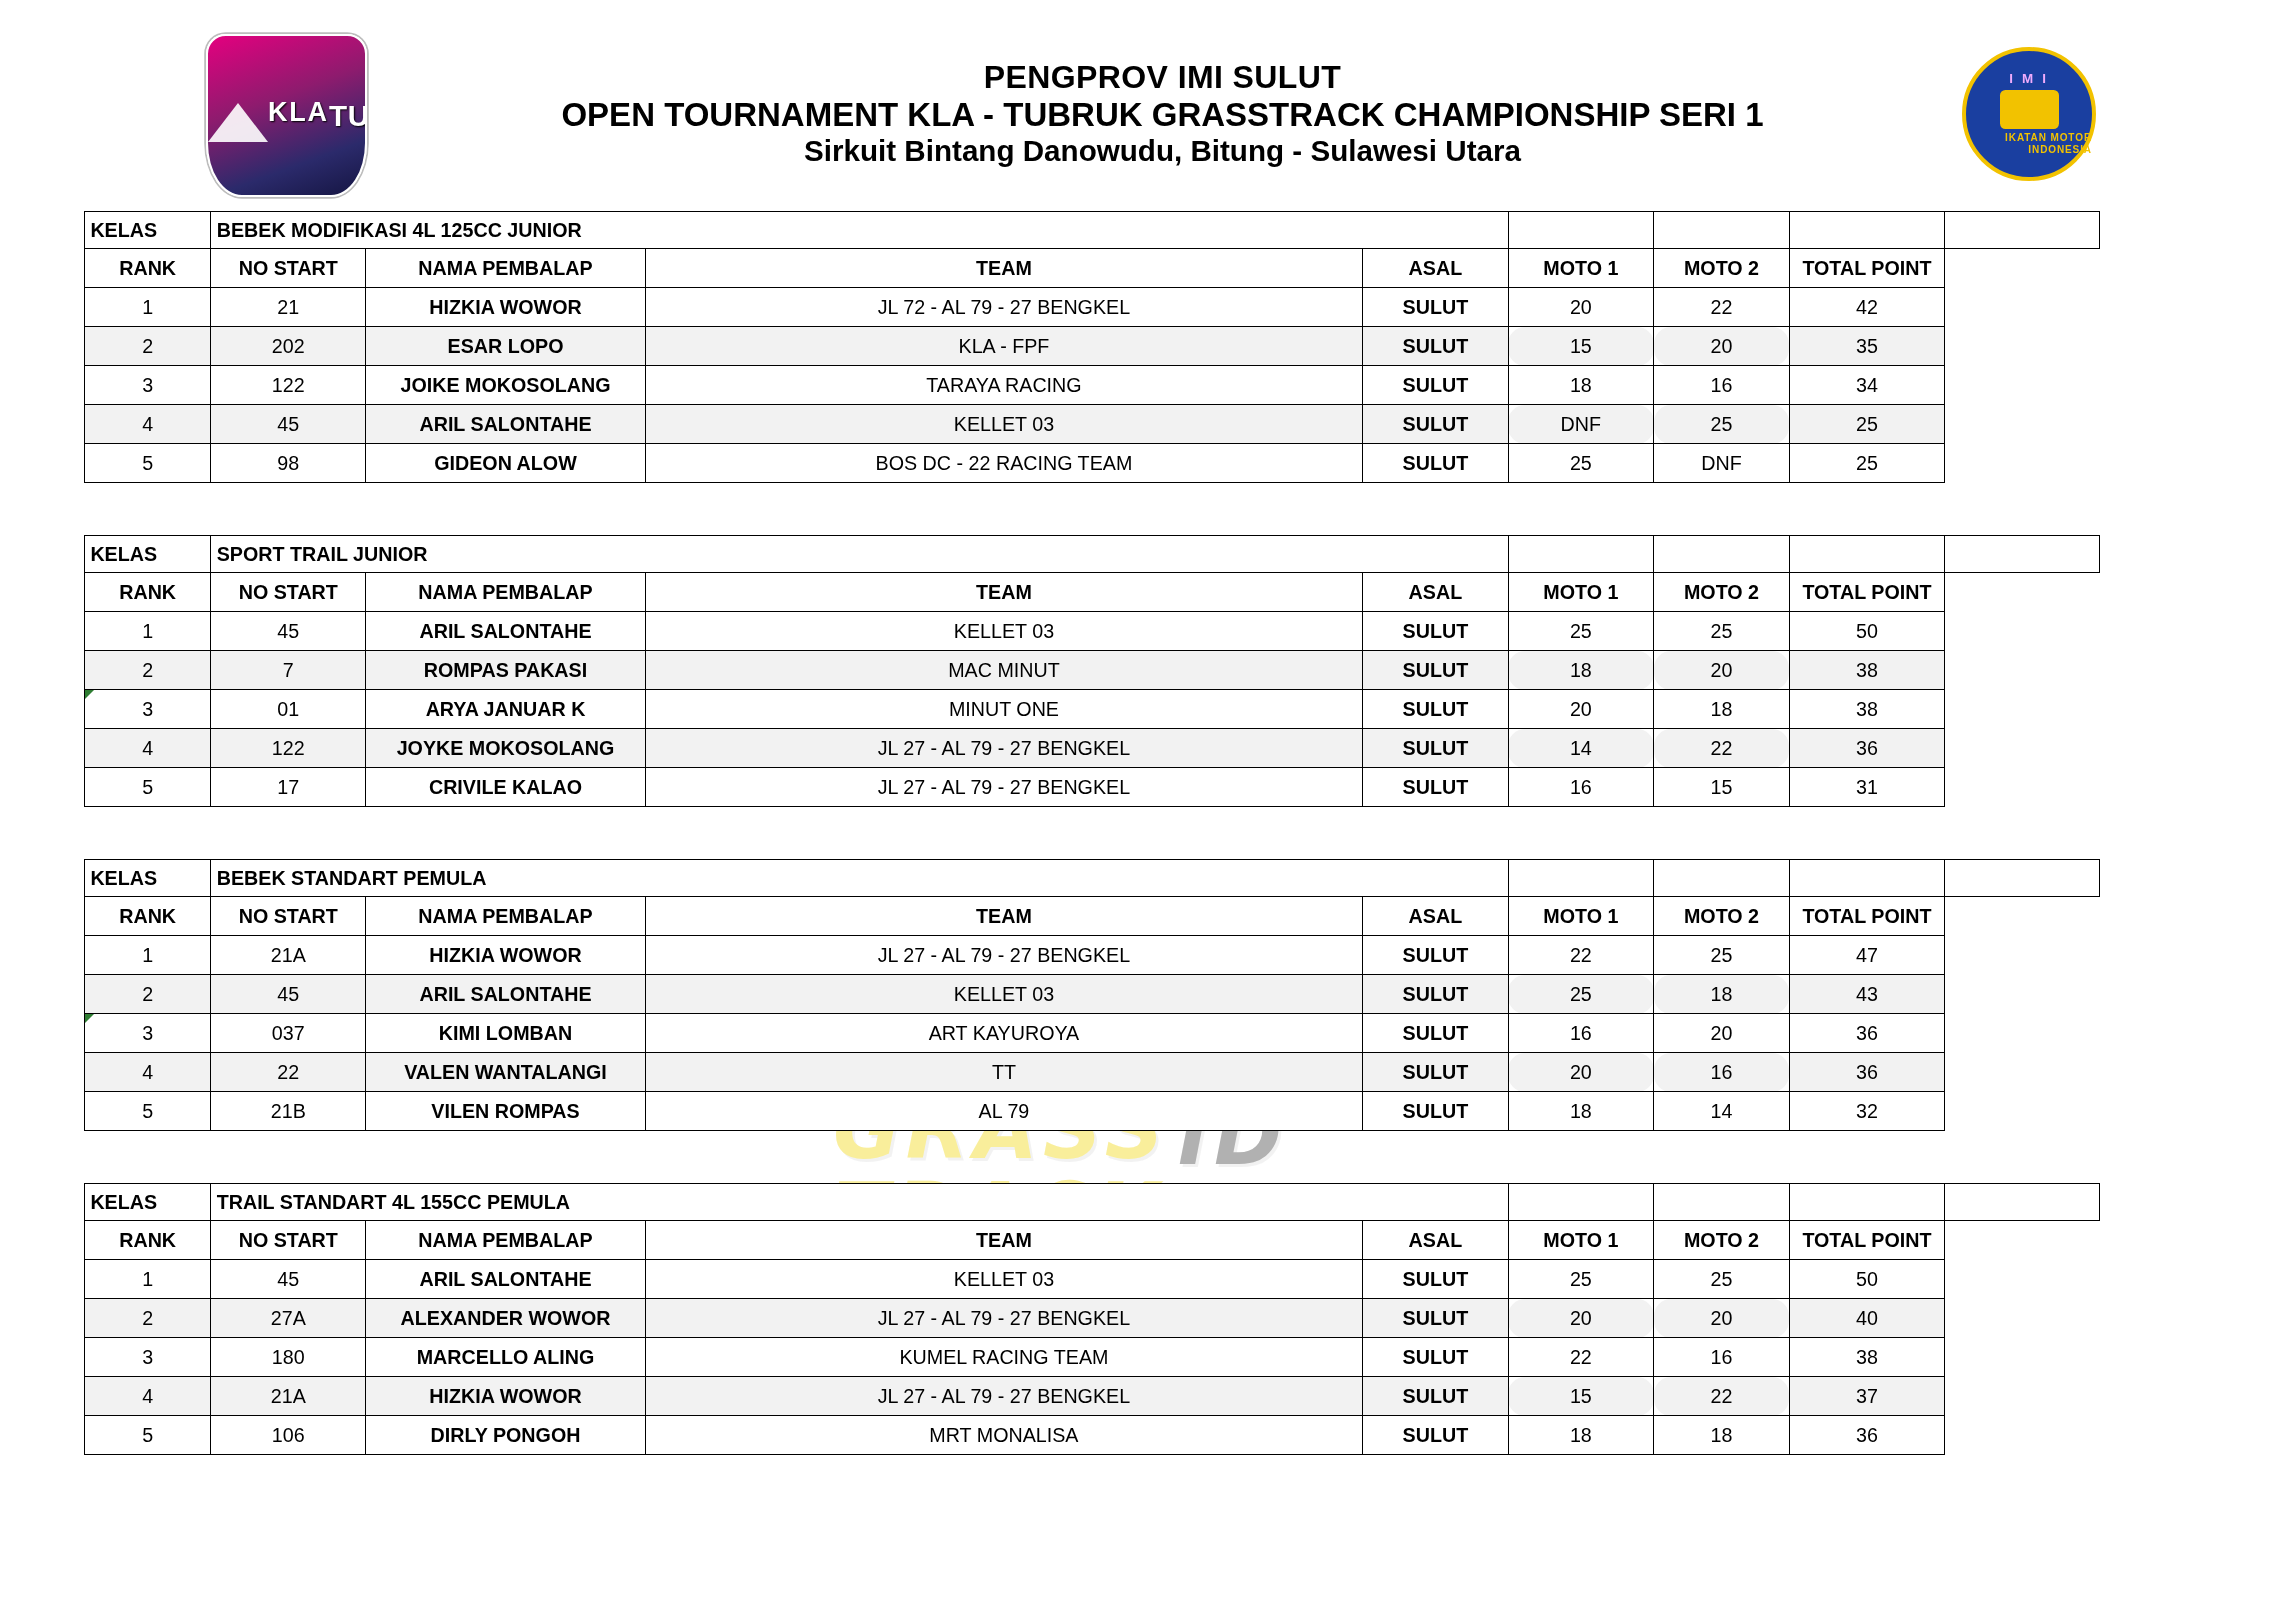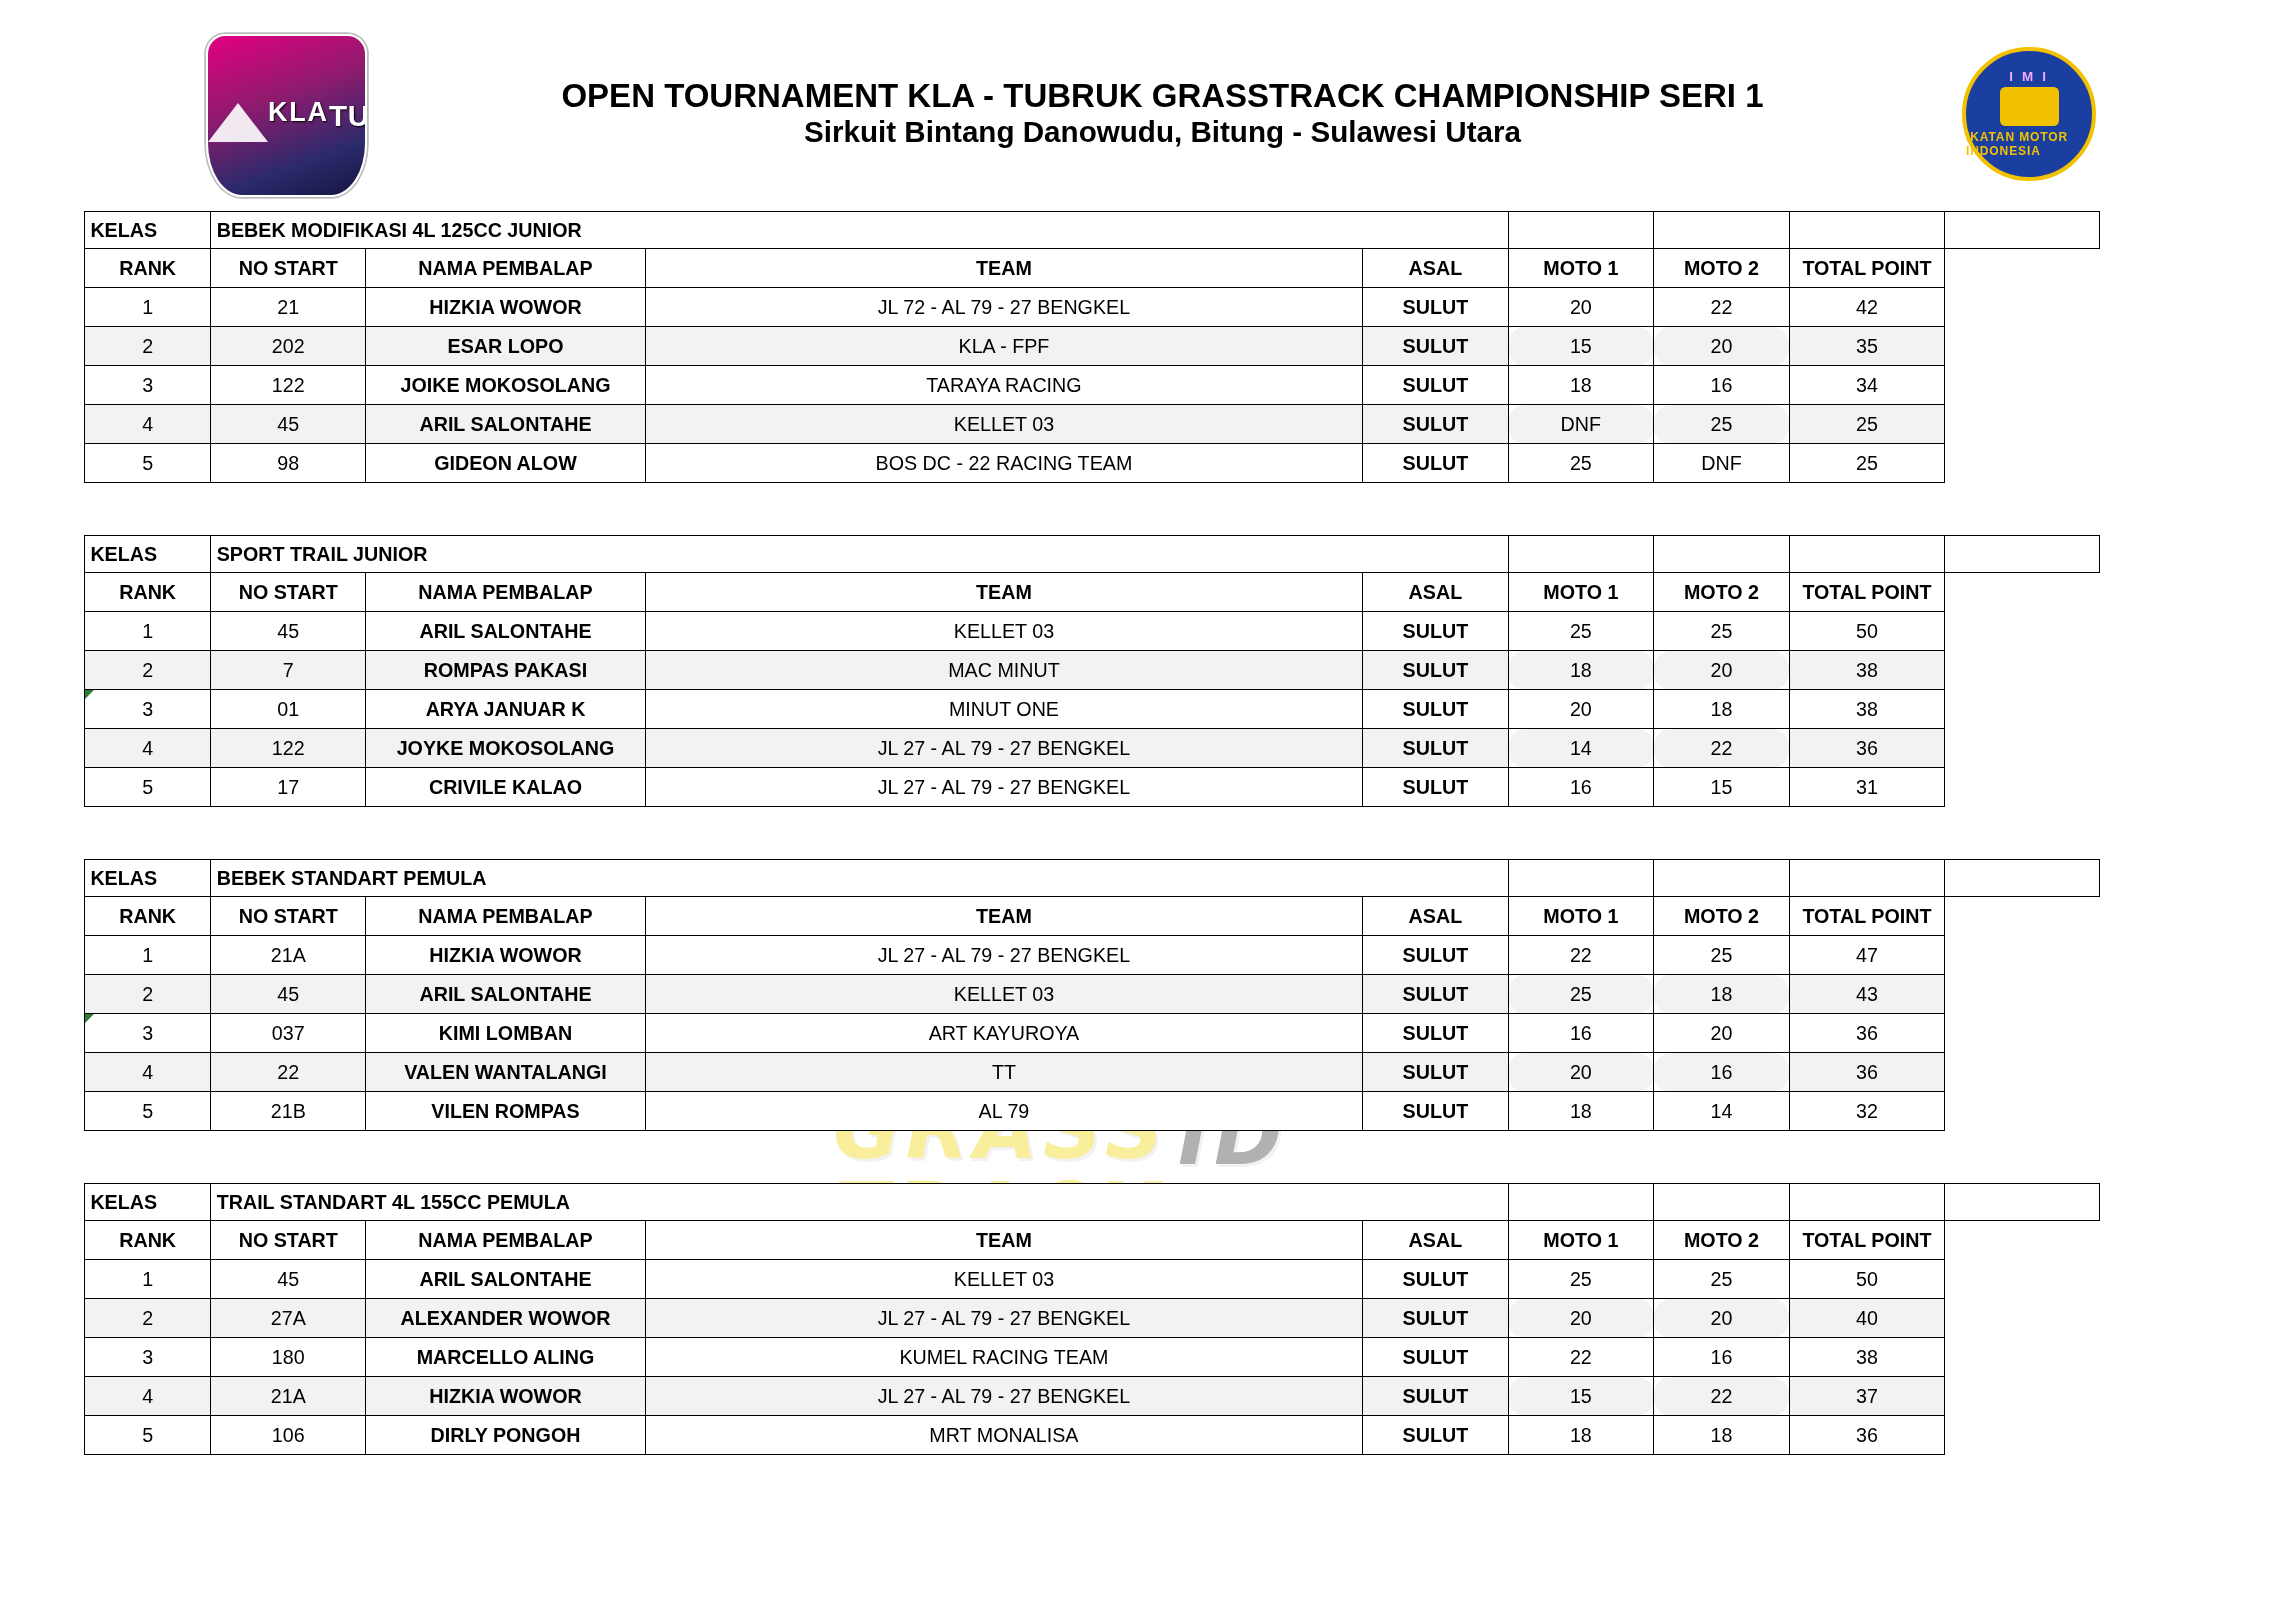--- a/index.html
+++ b/index.html
@@ -132,23 +132,23 @@
   .logo-right .imi .imi-mid {
     width: 59px;
     height: 39px;
     background: #f2c200;
     border-radius: 5.4px;
     margin: 3.6px 0;
   }
   .logo-right .imi .imi-bot {
     color: #f2c200;
     font-weight: bold;
-    font-size: 12px;
+    font-size: 10px;
     letter-spacing: 0.9px;
-    text-align: left;
+    text-align: right;
     line-height: 1.2;
   }
 
   
   .wm {
     position: absolute;
     font-family: "DejaVu Sans", sans-serif;
     font-weight: bold;
     font-style: italic;
     font-size: 82px;
@@ -232,20 +232,21 @@
     <div class="shield">
       <div class="mountain"></div>
       <div class="kla">KLA</div>
       <div class="tubruk">TUBRUK</div>
       <div class="gtx">GTX SERIES</div>
       <div class="yr">2023</div>
     </div>
   </div>
 
   <div class="title-block">
+    <div class="t1">PENGPROV IMI SULUT</div>
     <div class="t2">OPEN TOURNAMENT KLA - TUBRUK GRASSTRACK CHAMPIONSHIP SERI 1</div>
     <div class="t3">Sirkuit Bintang Danowudu, Bitung - Sulawesi Utara</div>
   </div>
 
   <div class="logo-right">
     <div class="imi">
       <div class="imi-top">I M I</div>
       <div class="imi-mid"></div>
       <div class="imi-bot">IKATAN MOTOR INDONESIA</div>
     </div>

